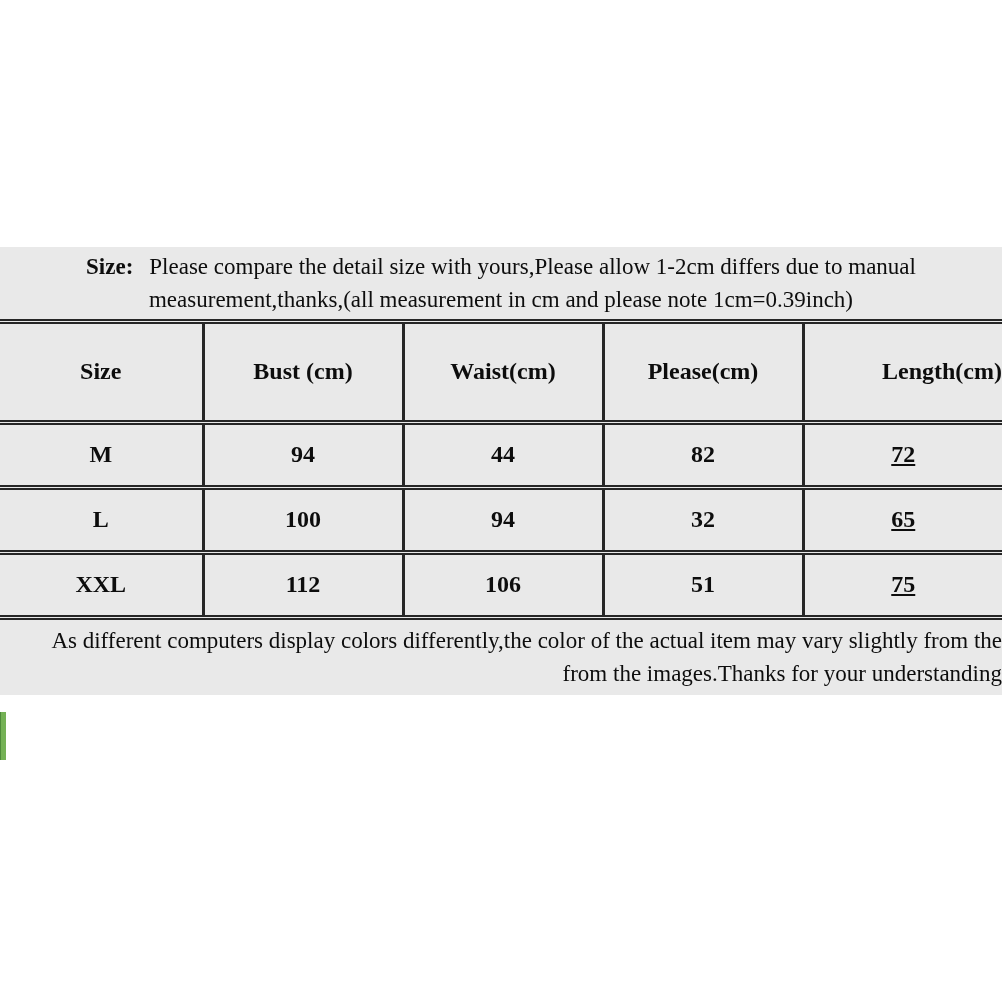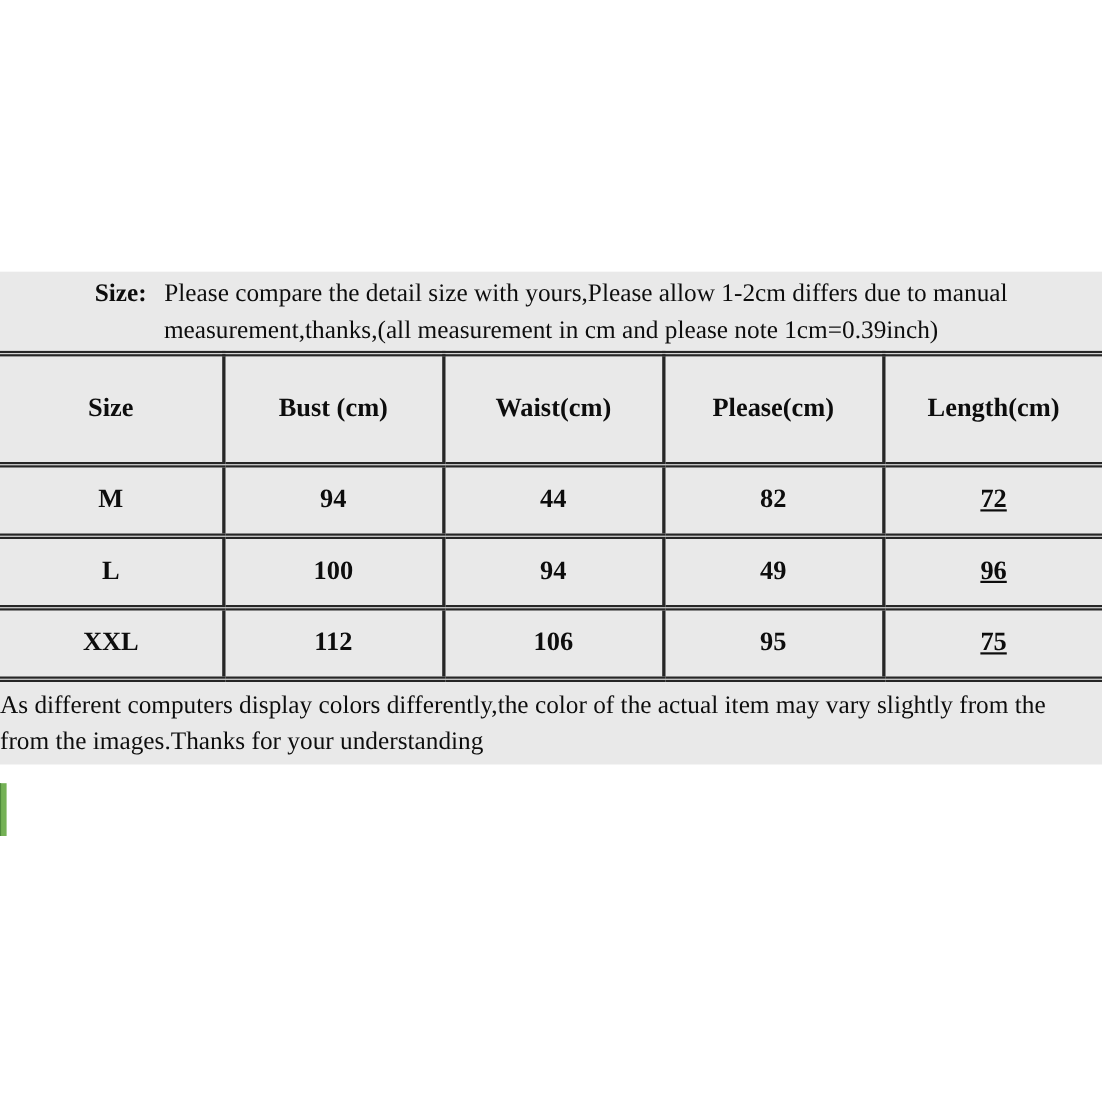--- a/index.html
+++ b/index.html
@@ -55,21 +55,21 @@
   .head-row { height: 101px; }
   .head-row th {
     font-size: 24px;
     font-weight: bold;
     border-top: 5px double #262626;
     border-bottom: 5px double #262626;
     border-left: 3px solid #262626;
     border-right: 3px solid #262626;
   }
   .head-row th:first-child { border-left: 0; }
-  .head-row th:last-child { border-right: 0; }
+  .head-row th:last-child { border-right: 0; text-align: right; }
   
   .data-row { height: 65px; }
   .data-row td {
     font-size: 24px;
     font-weight: bold;
     border-top: 5px double #262626;
     border-bottom: 5px double #262626;
     border-left: 3px solid #262626;
     border-right: 3px solid #262626;
   }
@@ -78,21 +78,21 @@
   
   .footer-row { height: 78px; }
   .footer-cell {
     border: 0;
     border-top: 5px double #262626;
   }
   .footer-line {
     white-space: nowrap;
     font-size: 23px;
     line-height: 33px;
-    text-align: left;
+    text-align: right;
   }
   
   .green-strip {
     position: absolute;
     left: 0;
     top: 712px;
     width: 5px;
     height: 48px;
     background: #74b155;
     border-left: 1px solid #4e8a3a;
@@ -129,28 +129,28 @@
         <td>M</td>
         <td>94</td>
         <td>44</td>
         <td>82</td>
         <td>72</td>
       </tr>
       <tr class="data-row">
         <td>L</td>
         <td>100</td>
         <td>94</td>
-        <td>49</td>
-        <td>96</td>
+        <td>32</td>
+        <td>65</td>
       </tr>
       <tr class="data-row">
         <td>XXL</td>
         <td>112</td>
         <td>106</td>
-        <td>95</td>
+        <td>51</td>
         <td>75</td>
       </tr>
       <tr class="footer-row">
         <td class="footer-cell" colspan="5">
           <div class="footer-line">As different computers display colors differently,the color of the actual item may vary slightly from the</div>
           <div class="footer-line">from the images.Thanks for your understanding</div>
         </td>
       </tr>
     </tbody>
       </table>

